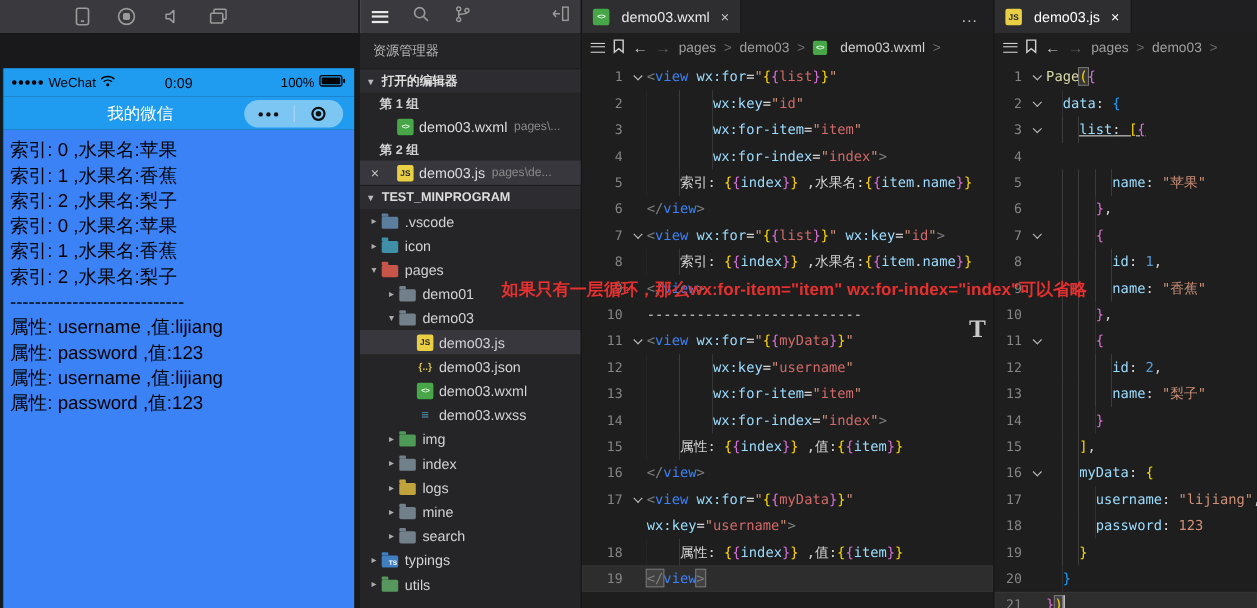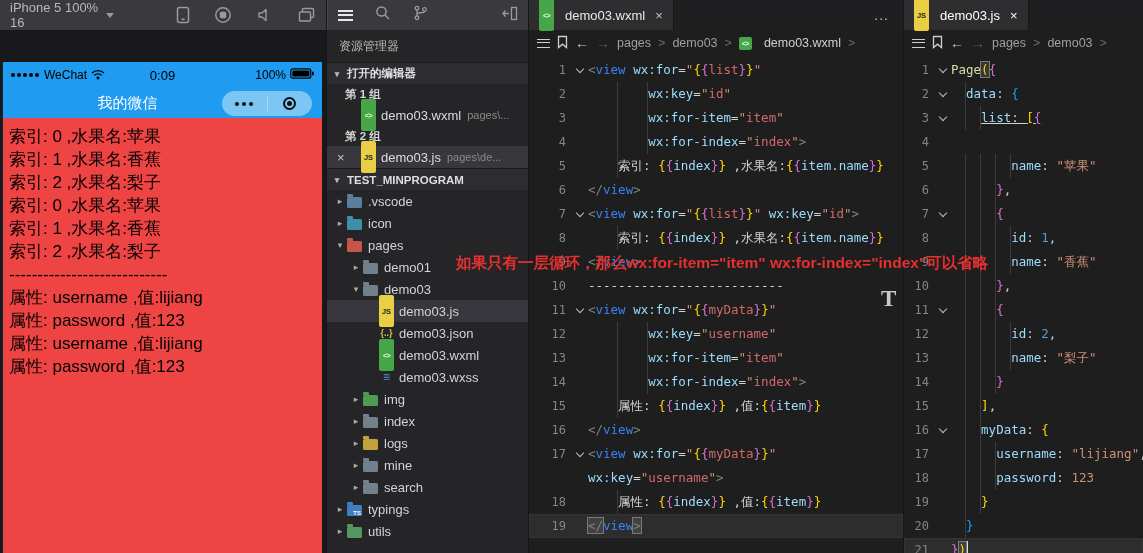--- a/index.html
+++ b/index.html
@@ -24,39 +24,39 @@
   .p-batt{margin-left:auto;display:flex;align-items:center;gap:4px;font-size:12px;color:#000;z-index:2;}
   .p-nav{height:30px;flex:none;background:#1f9bf0;position:relative;display:flex;align-items:center;justify-content:center;}
   .p-title{color:#fff;font-size:15px;margin-right:70px;}
   .capsule{position:absolute;right:10px;top:3px;width:90px;height:25px;background:#7cc6f4;border-radius:13px;display:flex;align-items:center;}
   .cap-dots{flex:1;display:flex;justify-content:center;gap:3px;}
   .cap-dots i{width:4px;height:4px;border-radius:50%;background:#111;display:block;}
   .cap-div{width:1px;height:15px;background:#a9d9fa;}
   .cap-target{flex:1;display:flex;justify-content:center;}
   .ring{width:13px;height:13px;border:2px solid #111;border-radius:50%;position:relative;}
   .ring::after{content:"";position:absolute;left:50%;top:50%;width:5px;height:5px;margin:-2.5px 0 0 -2.5px;border-radius:50%;background:#111;}
-  .p-content{flex:1;background:#ef4444;color:#000;font-size:17px;line-height:23px;padding:7px 4px 0 6px;overflow:hidden;}
+  .p-content{flex:1;background:#3b82f6;color:#000;font-size:17px;line-height:23px;padding:7px 4px 0 6px;overflow:hidden;}
   .p-content div{white-space:nowrap;}
 
   
   .explorer{width:202px;flex:none;background:#252527;border-left:1px solid #151515;display:flex;flex-direction:column;color:#ccc;overflow:hidden;}
   .exp-toolbar{height:30px;flex:none;background:#3a3a3e;display:flex;align-items:center;gap:22px;padding:0 10px;border-left:1px solid #4a4a4e;}
   .hamb{width:15px;height:11px;border-top:2px solid #e8e8e8;border-bottom:2px solid #e8e8e8;position:relative;}
   .hamb::after{content:"";position:absolute;left:0;right:0;top:2.5px;height:2px;background:#e8e8e8;}
   .exp-toolbar .right{margin-left:auto;}
   .exp-title{height:32px;line-height:32px;padding-left:12px;font-size:12px;color:#bbb;}
   .sec-header{height:22px;flex:none;display:flex;align-items:center;gap:4px;padding-left:4px;background:#2d2d31;
               font-size:11.5px;font-weight:bold;color:#dedede;border-top:1px solid #1c1c1c;}
   .sec-header .tri{font-size:9px;color:#bbb;width:12px;text-align:center;}
   .grp{height:20px;display:flex;align-items:center;padding-left:18px;font-size:11.5px;font-weight:bold;color:#d4d4d4;}
   .frow{height:22px;display:flex;align-items:center;padding-left:34px;font-size:13px;color:#dcdcde;position:relative;white-space:nowrap;}
   .frow .dim{color:#8a8a8a;font-size:11px;margin-left:6px;}
   .frow.sel{background:#37373d;}
   .frow .close{position:absolute;left:10px;color:#c5c5c5;font-size:13px;cursor:pointer;}
-  .fi{width:15px;height:32px;flex:none;display:flex;align-items:center;justify-content:center;margin-right:5px;border-radius:2px;font-weight:bold;font-family:"Liberation Sans",sans-serif;}
+  .fi{width:15px;height:15px;flex:none;display:flex;align-items:center;justify-content:center;margin-right:5px;border-radius:2px;font-weight:bold;font-family:"Liberation Sans",sans-serif;}
   .fi-js{background:#e8cf43;color:#222;font-size:7.5px;}
   .fi-wxml{background:#47a647;color:#eaffea;font-size:7px;letter-spacing:-0.5px;}
   .fi-json{color:#d8c24a;font-size:9px;}
   .fi-wxss{color:#519aba;font-size:12px;}
   .tree{flex:1;overflow:hidden;}
   .trow{height:22px;display:flex;align-items:center;font-size:13px;color:#d3d3d5;white-space:nowrap;}
   .trow.sel{background:#37373d;}
   .trow .arr{width:14px;flex:none;font-size:9px;color:#aaa;text-align:center;}
   .folder{width:15px;height:11px;border-radius:1.5px;position:relative;margin:2px 6px 0 0;flex:none;}
   .folder::before{content:"";position:absolute;top:-3px;left:0;width:6px;height:3px;border-radius:1px 1px 0 0;background:inherit;}
@@ -107,24 +107,20 @@
   .annot{position:absolute;left:456px;top:253px;z-index:40;font-size:15.5px;font-weight:bold;white-space:nowrap;pointer-events:none;}
   .tmark{position:absolute;left:881px;top:286px;z-index:40;color:#c8c8c8;font-family:"Liberation Serif",serif;font-weight:bold;font-size:23px;}
 </style>
 </head>
 <body>
 
 <div class="app">
 
   <div class="sim">
     <div class="sim-toolbar">
-      <span class="devlabel">
-        <span>iPhone 5 100% 16</span>
-        <i class="caret-down"></i>
-      </span>
       <span class="simicons">
         <span>
             <svg width="14" height="18" viewBox="0 0 14 18">
               <rect x="1.5" y="1.5" width="11" height="15" rx="2" fill="none" stroke="#9a9a9a" stroke-width="1.5"></rect>
               <rect x="5.5" y="12.5" width="3" height="1.6" fill="#9a9a9a"></rect>
             </svg>
           </span>
         <span>
             <svg width="18" height="18" viewBox="0 0 18 18">
               <circle cx="9" cy="9" r="7.2" fill="none" stroke="#9a9a9a" stroke-width="1.5"></circle>

